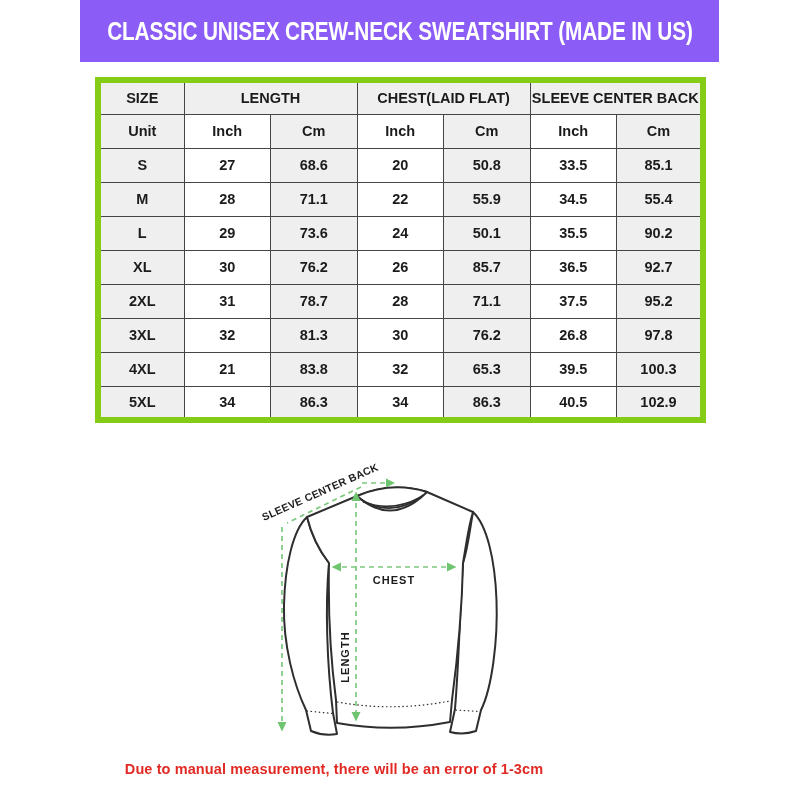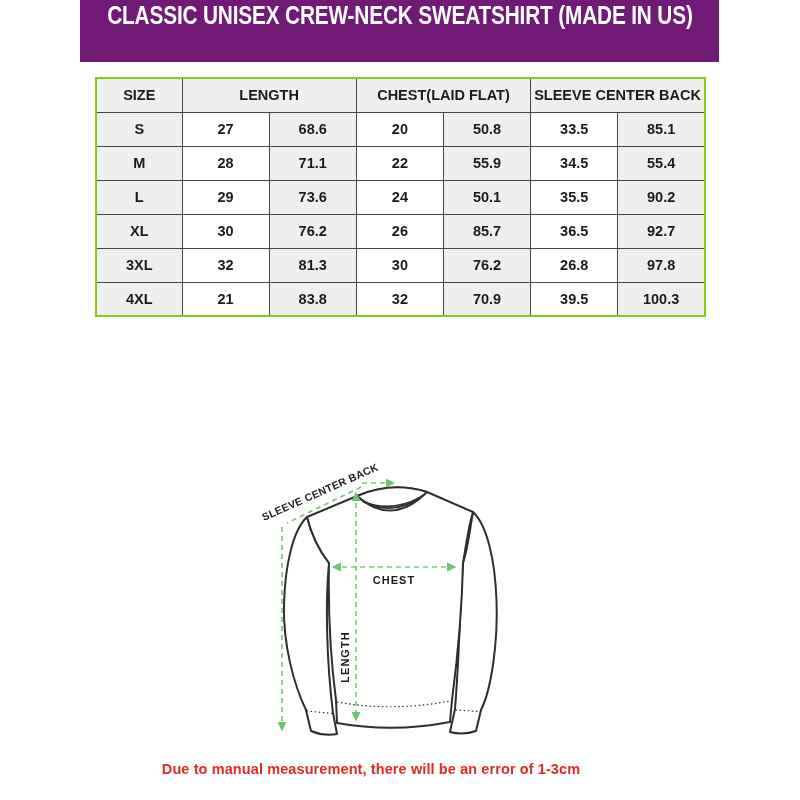--- a/index.html
+++ b/index.html
@@ -1,45 +1,45 @@
 <!DOCTYPE html>
 <html><head>
 <meta charset="utf-8">
 <style>
   html,body{margin:0;padding:0;background:#ffffff;}
   body{width:800px;height:800px;overflow:hidden;font-family:"Liberation Sans",sans-serif;}
   .stage{position:relative;width:800px;height:800px;background:#ffffff;}
 
   
-  .banner{position:absolute;left:80px;top:0;width:639px;height:62px;background:#701a75;
-          display:flex;align-items:flex-start;justify-content:center;}
+  .banner{position:absolute;left:80px;top:0;width:639px;height:62px;background:#8b5cf6;
+          display:flex;align-items:center;justify-content:center;}
   .banner .title{color:#ffffff;font-weight:700;font-size:26px;letter-spacing:-.2px;
           white-space:nowrap;display:inline-block;transform:scaleX(.80);transform-origin:center;}
 
   
   table.size-table{position:absolute;left:95px;top:77px;width:611px;border-collapse:collapse;
-          table-layout:fixed;border:2px solid #84cc16;}
+          table-layout:fixed;border:6px solid #84cc16;}
   .size-table tr{height:34px;}
   .size-table th,.size-table td{border:1.5px solid #454545;text-align:center;vertical-align:middle;
           font-size:14.5px;font-weight:700;color:#1b1b1b;padding:0;white-space:nowrap;}
   .size-table .g{background:#efefef;}
   .size-table .w{background:#ffffff;}
   col.c0{width:86px;}
 
   
   svg.diagram{position:absolute;left:250px;top:450px;width:310px;height:310px;}
   .outline{fill:#ffffff;stroke:#2e2e2e;stroke-width:2;stroke-linejoin:round;stroke-linecap:round;}
   .ribline{fill:none;stroke:#2e2e2e;stroke-width:1.6;stroke-linecap:round;}
   .stitch{fill:none;stroke:#2e2e2e;stroke-width:1.2;stroke-dasharray:1.5 2.6;}
   .measure{fill:none;stroke:#7cc97c;stroke-width:1.7;stroke-dasharray:5 4;}
   .mArrow{fill:#6fc46f;stroke:none;}
   .mLabel{fill:#1c1c1c;font-family:"Liberation Sans",sans-serif;font-weight:700;}
 
   
-  .note{position:absolute;left:0;top:760px;width:668px;text-align:center;margin-left:37px;}
+  .note{position:absolute;left:0;top:760px;width:668px;text-align:center;}
   .note span{color:#e12a24;font-weight:700;font-size:14.5px;letter-spacing:.1px;}
 </style>
 </head>
 <body>
 
 <div class="stage">
 
   <header class="banner">
     <span class="title">CLASSIC UNISEX CREW-NECK SWEATSHIRT (MADE IN US)</span>
   </header>
@@ -53,20 +53,29 @@
         <col>
         <col>
         <col>
       </colgroup>
     <thead>
       <tr>
         <th class="g">SIZE</th>
         <th class="g" colspan="2">LENGTH</th>
         <th class="g" colspan="2">CHEST(LAID FLAT)</th>
         <th class="g" colspan="2">SLEEVE CENTER BACK</th>
+      </tr>
+      <tr>
+        <th class="g">Unit</th>
+        <th class="w">Inch</th>
+        <th class="g">Cm</th>
+        <th class="w">Inch</th>
+        <th class="g">Cm</th>
+        <th class="w">Inch</th>
+        <th class="g">Cm</th>
       </tr>
     </thead>
     <tbody>
       <tr>
         <th class="g">S</th>
         <td class="w">27</td>
         <td class="g">68.6</td>
         <td class="w">20</td>
         <td class="g">50.8</td>
         <td class="w">33.5</td>
@@ -93,36 +102,54 @@
       <tr>
         <th class="g">XL</th>
         <td class="w">30</td>
         <td class="g">76.2</td>
         <td class="w">26</td>
         <td class="g">85.7</td>
         <td class="w">36.5</td>
         <td class="g">92.7</td>
       </tr>
       <tr>
+        <th class="g">2XL</th>
+        <td class="w">31</td>
+        <td class="g">78.7</td>
+        <td class="w">28</td>
+        <td class="g">71.1</td>
+        <td class="w">37.5</td>
+        <td class="g">95.2</td>
+      </tr>
+      <tr>
         <th class="g">3XL</th>
         <td class="w">32</td>
         <td class="g">81.3</td>
         <td class="w">30</td>
         <td class="g">76.2</td>
         <td class="w">26.8</td>
         <td class="g">97.8</td>
       </tr>
       <tr>
         <th class="g">4XL</th>
         <td class="w">21</td>
         <td class="g">83.8</td>
         <td class="w">32</td>
-        <td class="g">70.9</td>
+        <td class="g">65.3</td>
         <td class="w">39.5</td>
         <td class="g">100.3</td>
+      </tr>
+      <tr>
+        <th class="g">5XL</th>
+        <td class="w">34</td>
+        <td class="g">86.3</td>
+        <td class="w">34</td>
+        <td class="g">86.3</td>
+        <td class="w">40.5</td>
+        <td class="g">102.9</td>
       </tr>
     </tbody>
   </table>
 
   <svg class="diagram" viewBox="250 450 310 310" xmlns="http://www.w3.org/2000/svg">
 
     <path class="outline" d="M307 517 C293 530 285 565 284 605 C283 645 294 685 306 710 L311 731 Q324 736.5 337 734 L333 713 C327 665 325 605 329 563 C318 549 311 533 307 517 Z"></path>
 
     <path class="outline" d="M473 512 C487 525 495 560 496.5 600 C498 640 492 688 481 710 L476 731 Q463 735.5 450 732 L455 709 C459 662 460 605 463 563 C468 548 470 528 473 512 Z"></path>
 

